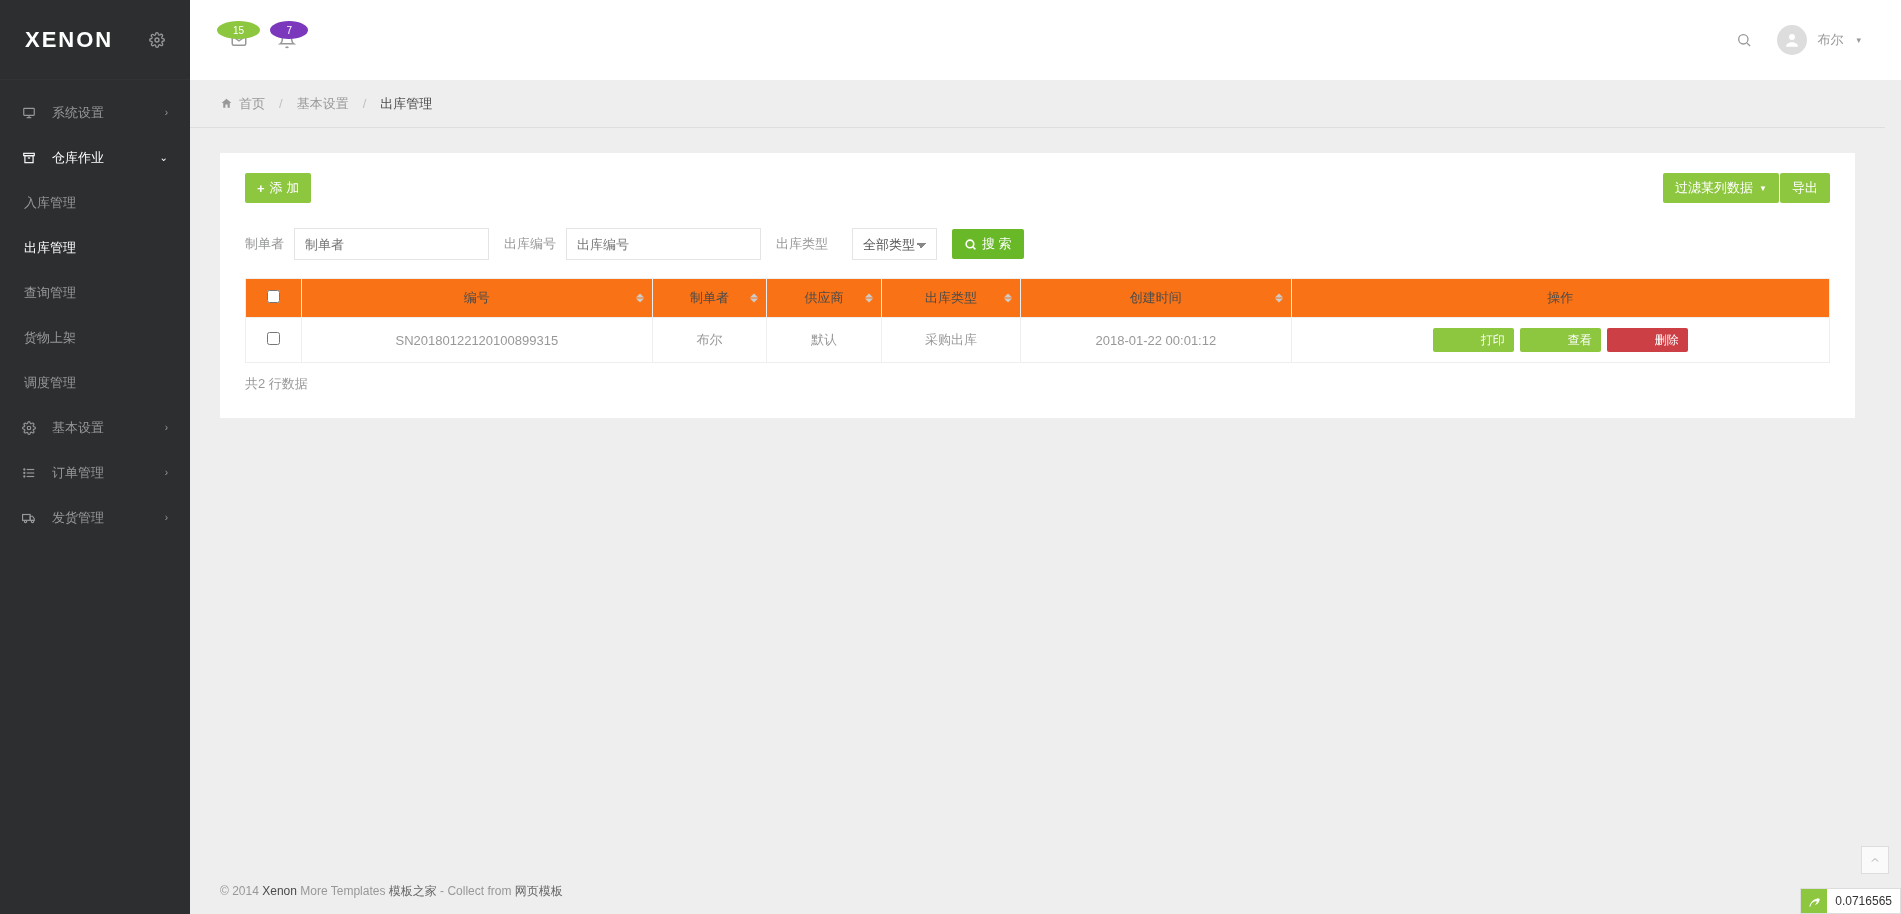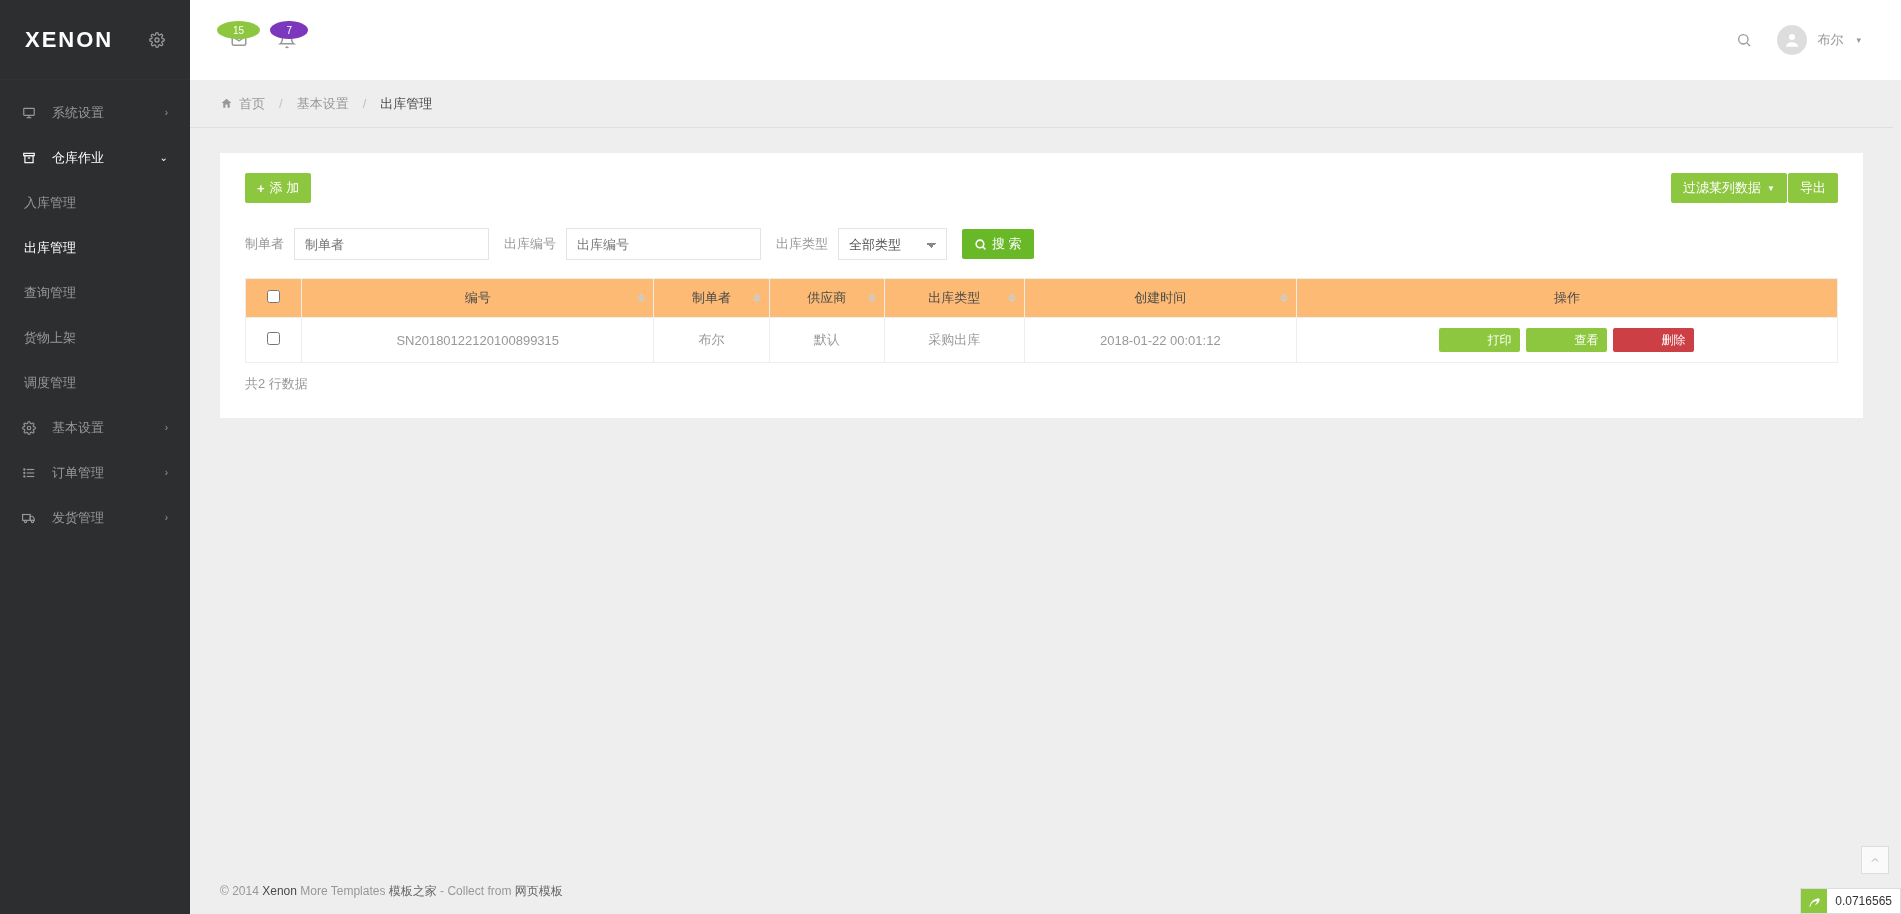--- a/index.html
+++ b/index.html
@@ -52,21 +52,21 @@
 .user-block { display: flex; align-items: center; gap: 10px; cursor: pointer; }
 .avatar {
   width: 30px; height: 30px; border-radius: 50%; background: #ddd;
   display:flex; align-items:center; justify-content:center; color:#fff; font-size:16px;
 }
 .user-name { color: #979898; }
 .user-caret { font-size: 9px; margin-left: 3px; }
 
 
 .page {
-  position: absolute; left: 190px; top: 80px; right: 8px;
+  position: absolute; left: 190px; top: 80px; right: 16px;
   min-height: calc(100% - 80px);
   background: #eee;
   border-radius: 10px;
 }
 .breadcrumb {
   height: 48px; display: flex; align-items: center; padding: 0 30px;
   border-bottom: 1px solid #dedede; font-size: 13px; color: #979898;
   background:#eee;
 }
 .breadcrumb .crumb { display: flex; align-items: center; }
@@ -94,26 +94,26 @@
 .panel-top-right .btn { border-radius: 2px; }
 .panel-top-right .btn + .btn { margin-left: 1px; }
 
 .filter-row { display: flex; align-items: center; gap: 15px; margin-bottom: 18px; flex-wrap: wrap; }
 .filter-group { display: flex; align-items: center; gap: 10px; }
 .filter-label { color: #979898; white-space: nowrap; }
 .form-input, .form-select {
   height: 32px; border: 1px solid #e4e4e4; background: #fff; padding: 0 10px;
   font-size: 13px; color: #555; width: 195px; outline: none;
 }
-.form-select { width: 109px; appearance: none; -webkit-appearance:none; background-image: linear-gradient(45deg, transparent 50%, #888 50%), linear-gradient(135deg, #888 50%, transparent 50%); background-position: calc(100% - 15px) 14px, calc(100% - 10px) 14px; background-size: 5px 5px; background-repeat: no-repeat; }
+.form-select { width: 85px; appearance: none; -webkit-appearance:none; background-image: linear-gradient(45deg, transparent 50%, #888 50%), linear-gradient(135deg, #888 50%, transparent 50%); background-position: calc(100% - 15px) 14px, calc(100% - 10px) 14px; background-size: 5px 5px; background-repeat: no-repeat; margin-left: 14px; }
 
 
 .tbl { width: 100%; border-collapse: collapse; border: 1px solid #eee; }
 .tbl th, .tbl td { border: 1px solid #eee; padding: 10px; text-align: center; font-size: 13px; color: #979898; }
-.tbl th { background: #fdba74; font-weight: 500; color: #4b4b4b; position: relative; }
+.tbl th { background: #f97316; font-weight: 500; color: #4b4b4b; position: relative; }
 .sort-arrows { position:absolute; right:8px; top:50%; transform:translateY(-50%); display:flex; flex-direction:column; gap:1px; }
 .sort-arrows span { width:0; height:0; border-left:4px solid transparent; border-right:4px solid transparent; }
 .sort-arrows .up { border-bottom:4px solid #ccc; }
 .sort-arrows .down { border-top:4px solid #ccc; }
 .checkbox-cell { width: 56px; }
 .checkbox-cell input { cursor:pointer; }
 .actions-cell .btn { margin: 0 3px; padding-left: 48px; }
 
 .table-footer { margin-top: 12px; color: #979898; font-size: 13px; }
 

